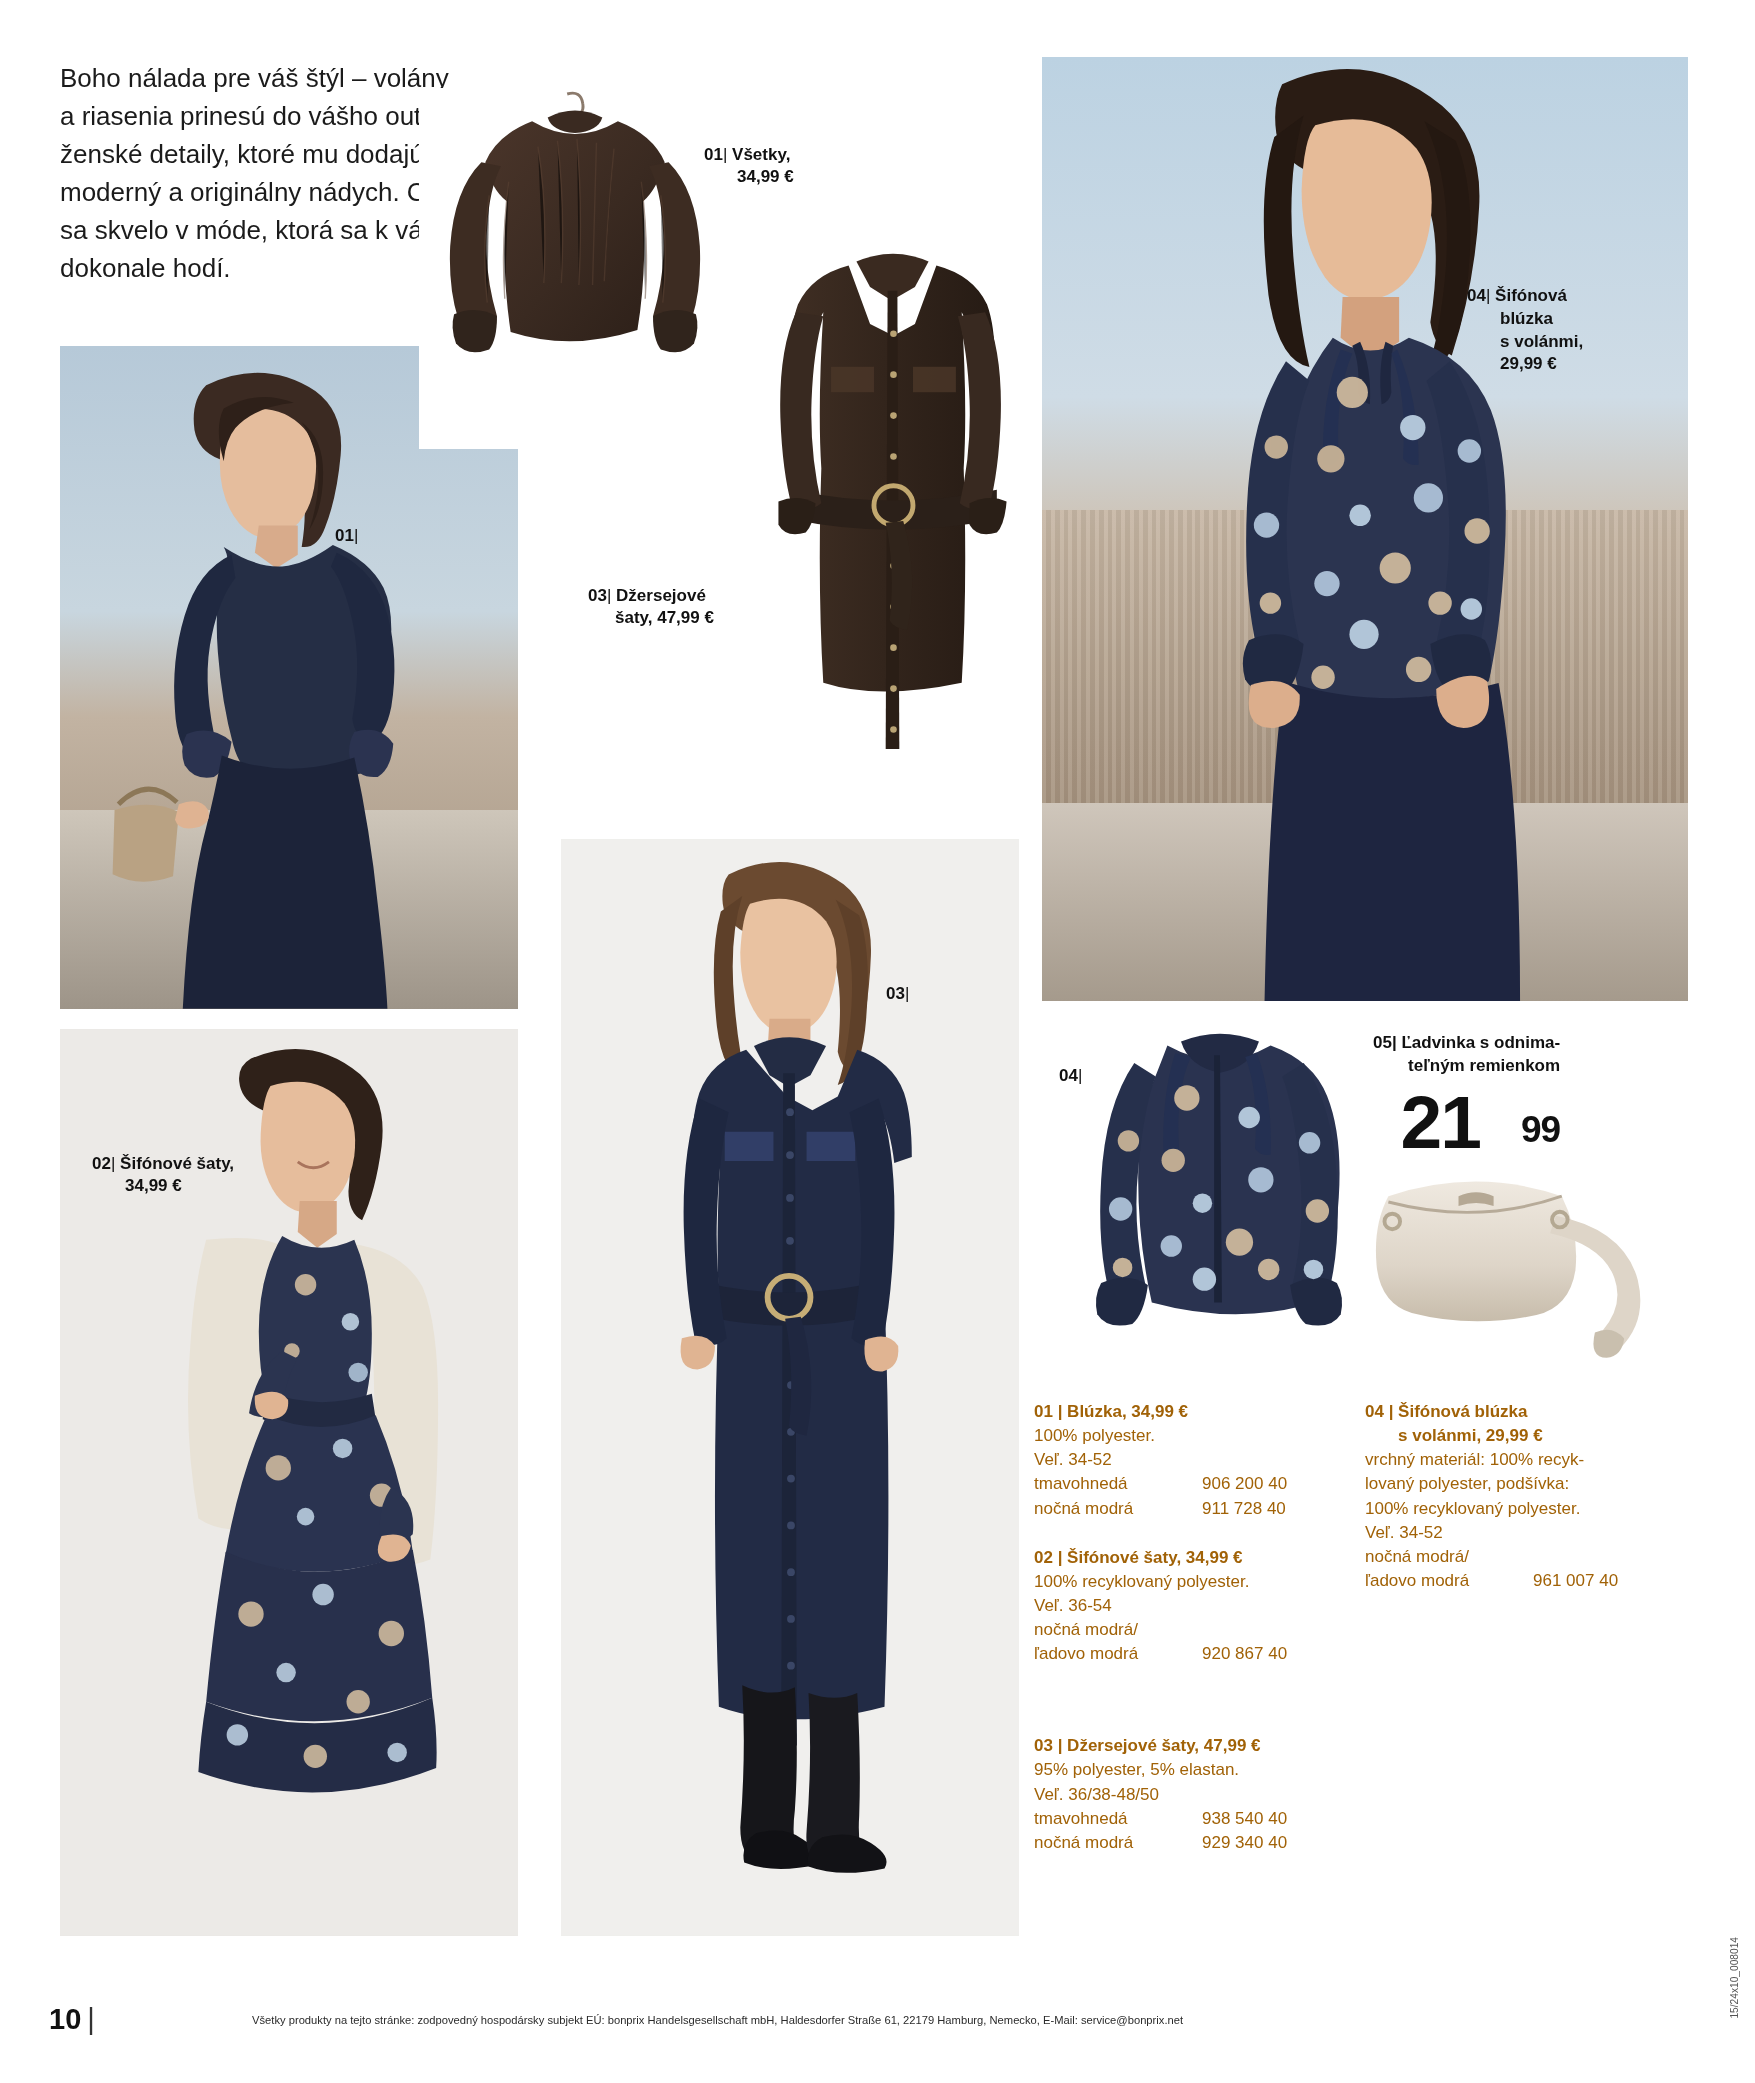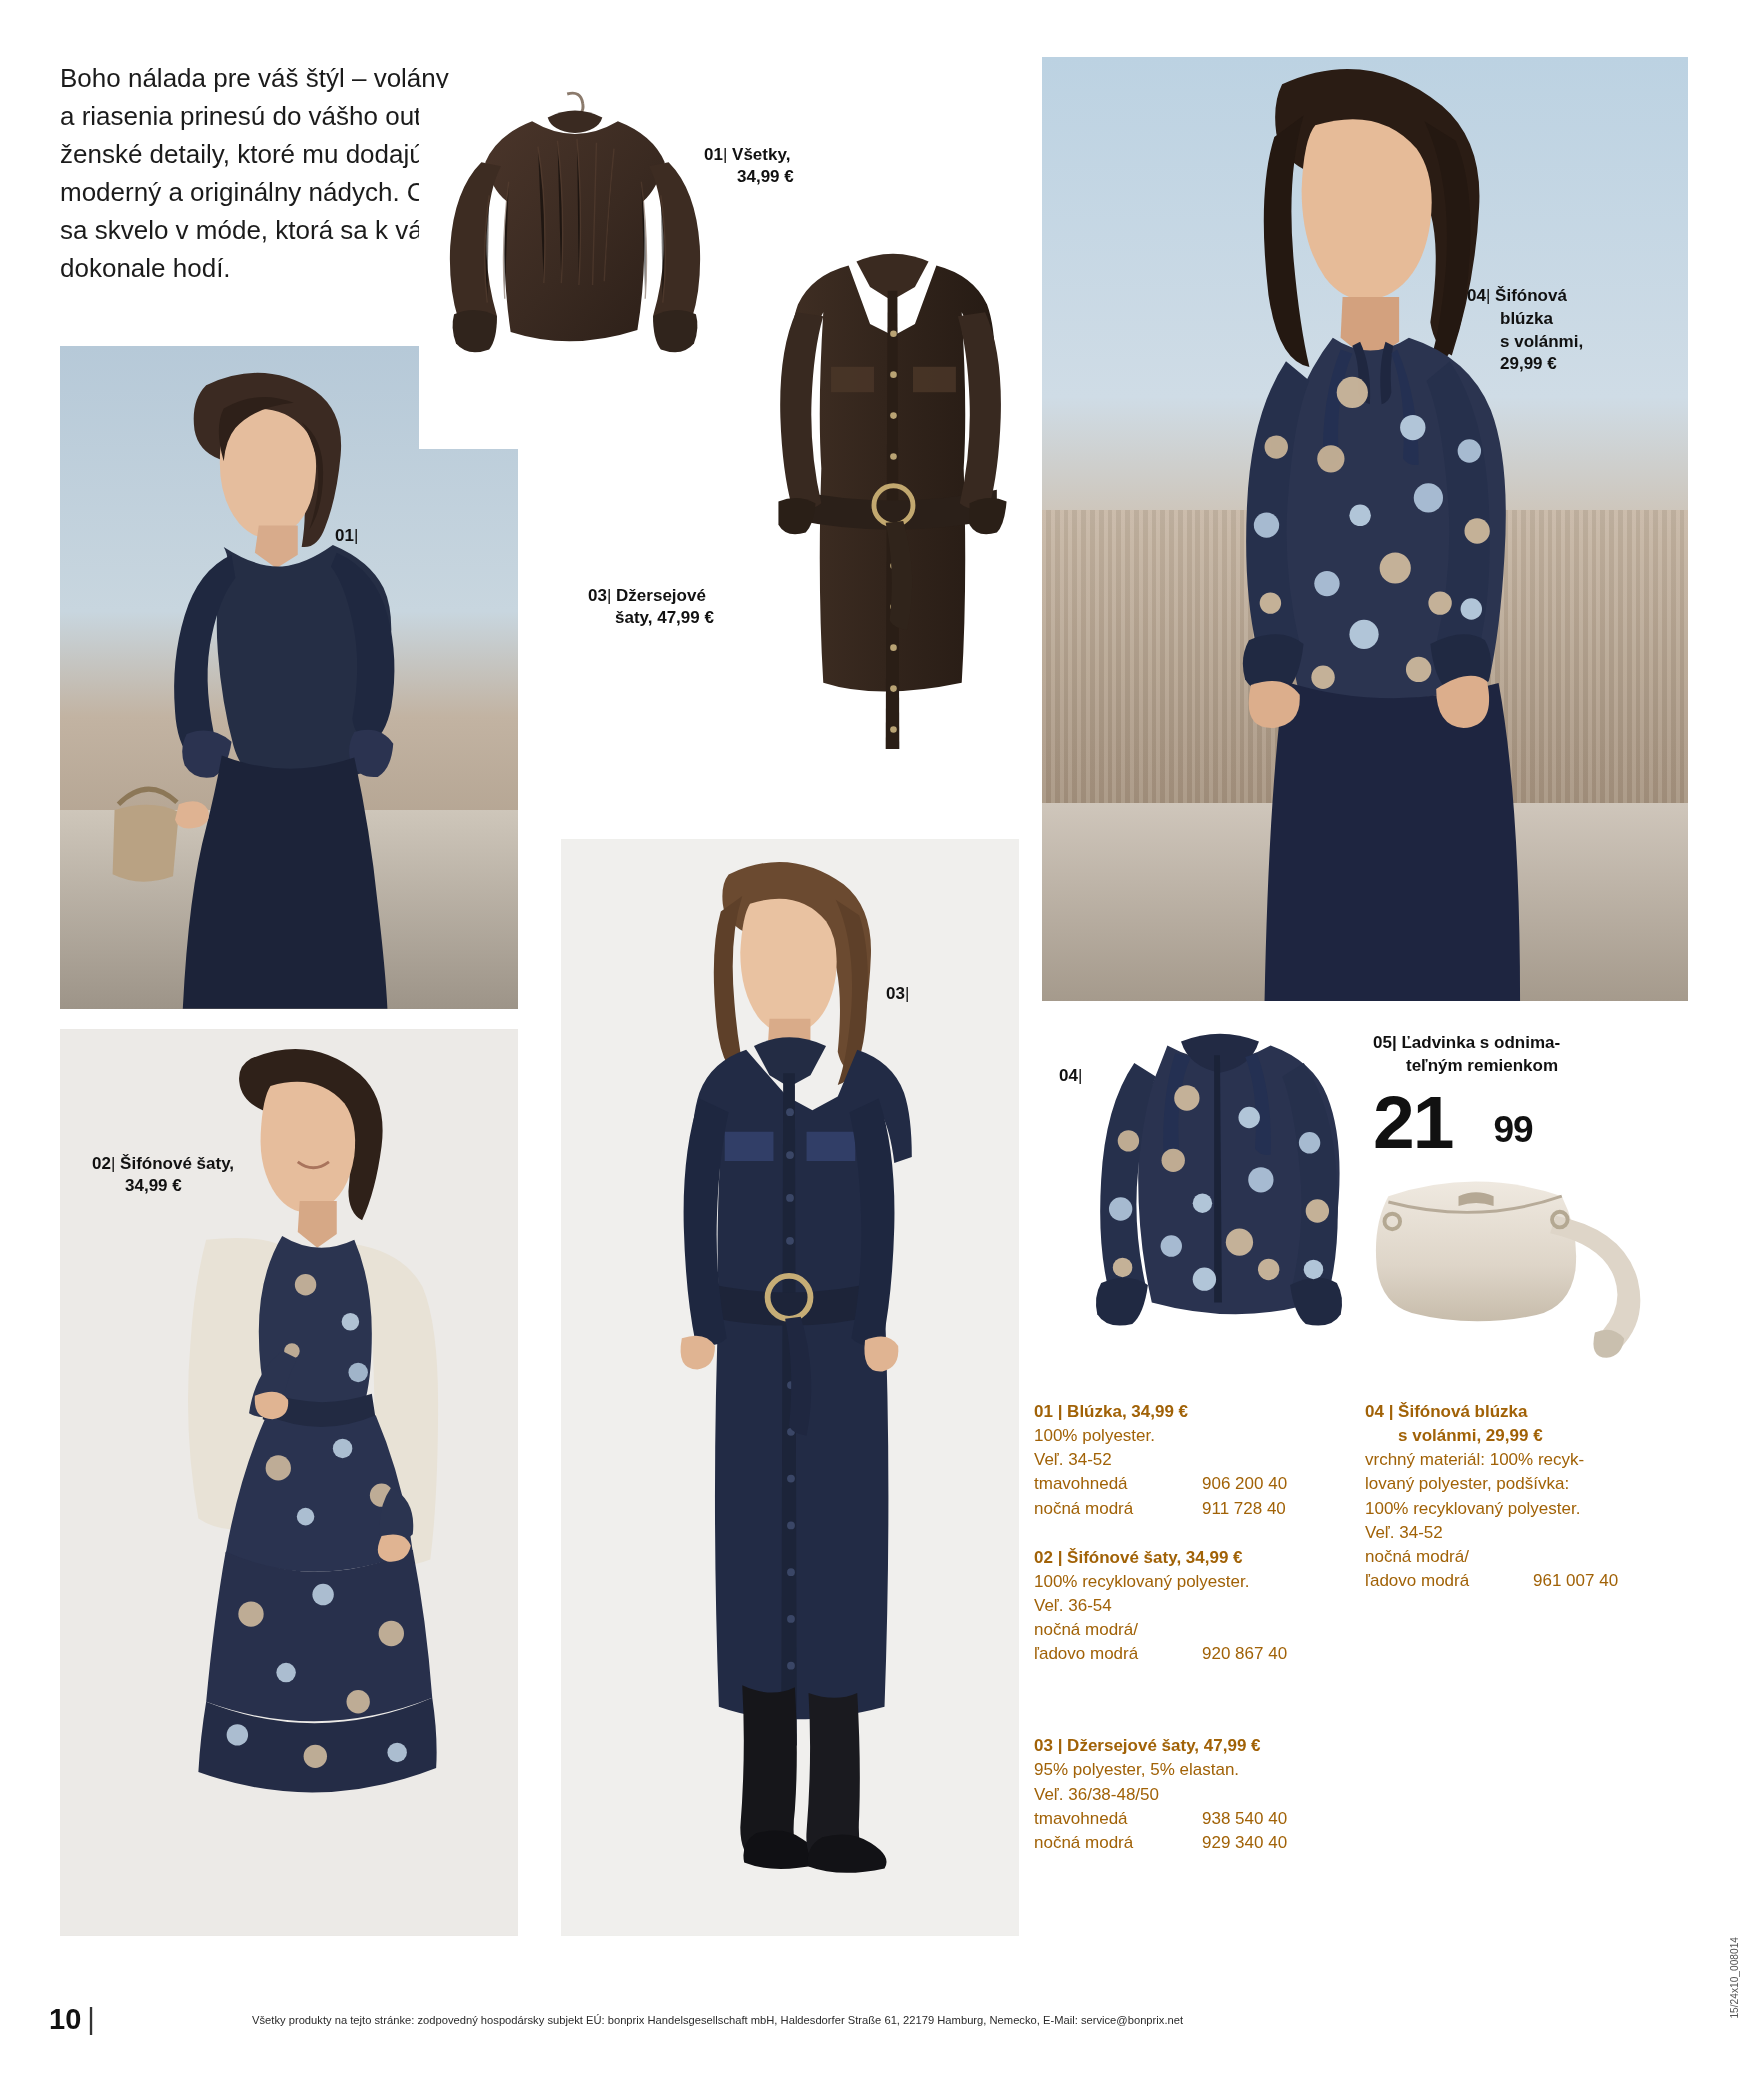--- a/index.html
+++ b/index.html
@@ -482,21 +482,21 @@
   <div class="callout" style="left:335px; top:525px;">
     <span>01</span><span class="bar">|</span>
   </div>
   <div class="callout" style="left:886px; top:983px;">
     <span>03</span><span class="bar">|</span>
   </div>
   <div class="callout" style="left:1059px; top:1065px;">
     <span>04</span><span class="bar">|</span>
   </div>
 
-  <div class="pricebox" style="left:1373px; top:1032px;">
+  <div class="pricebox" style="left:1373px; top:1032px;text-align:right;">
     <div style="font-size:17px;font-weight:bold;line-height:1.34;">
       <span>05</span><span class="bar">|</span>
       <span>Ľadvinka s odnima-</span><br>
       <span style="margin-left:33px;display:inline-block">teľným remienkom</span>
     </div>
     <div style="margin-top:11.7px;">
       <span class="big">21</span><span class="cents">99</span>
     </div>
   </div>
 

